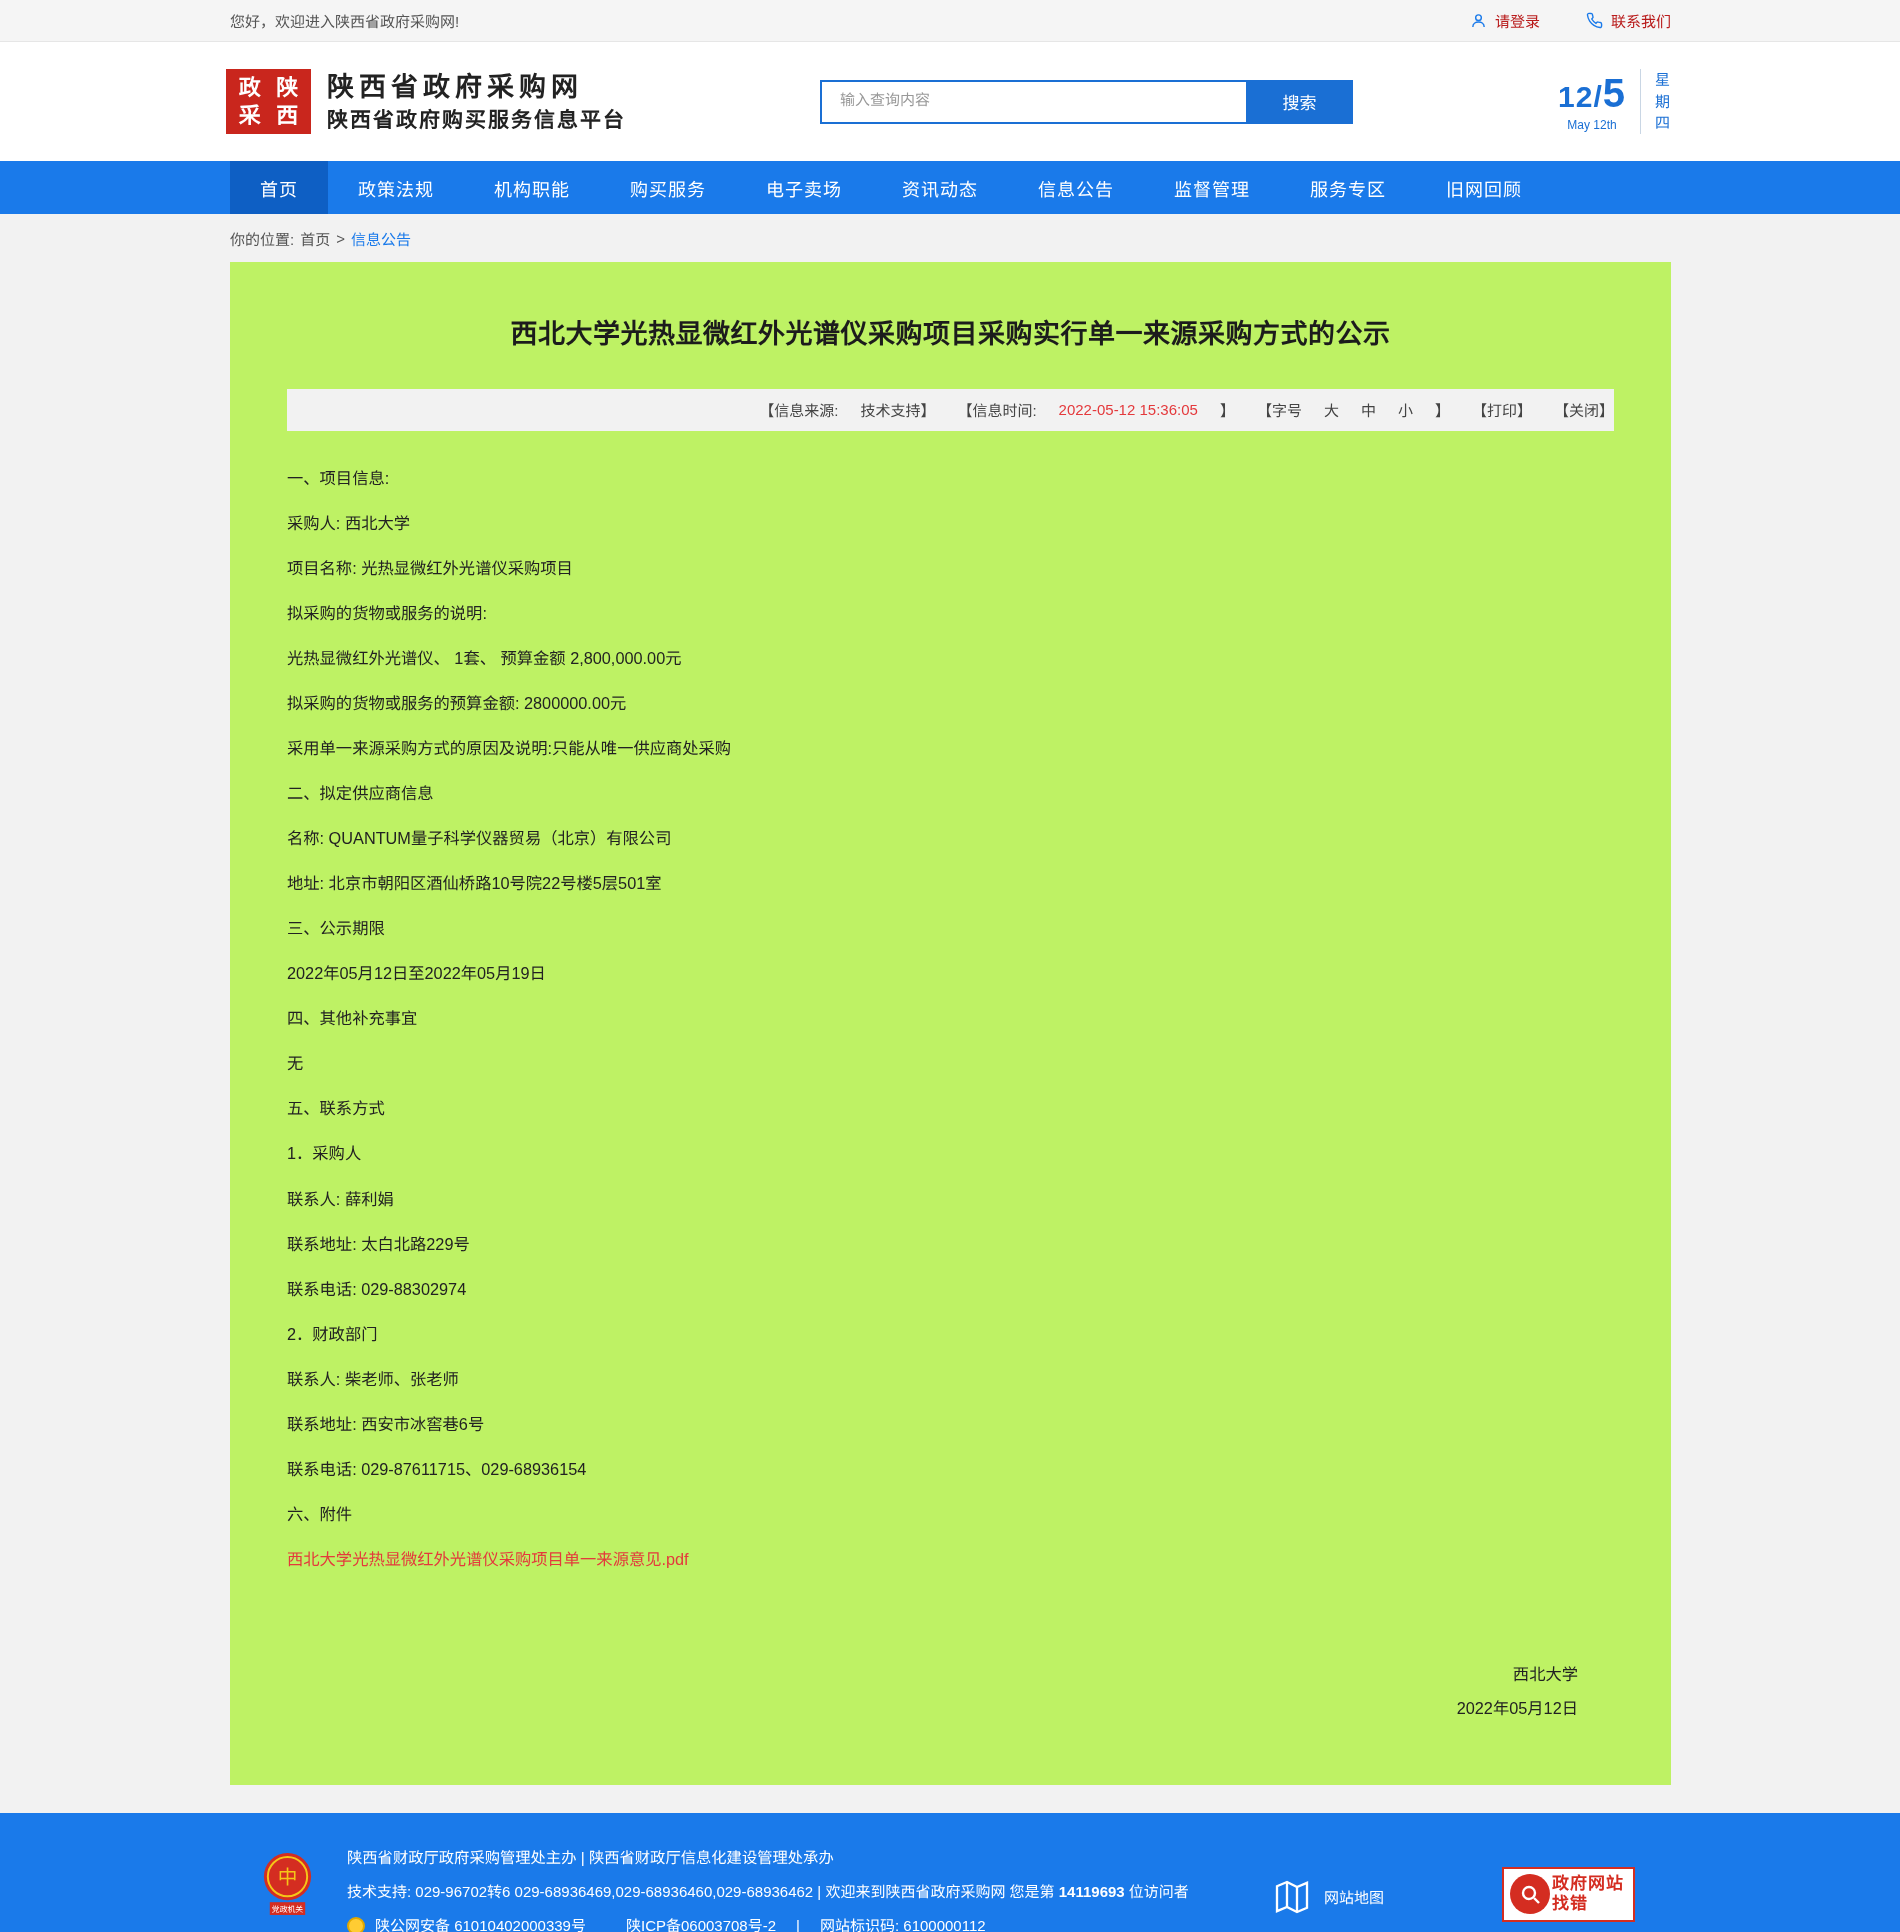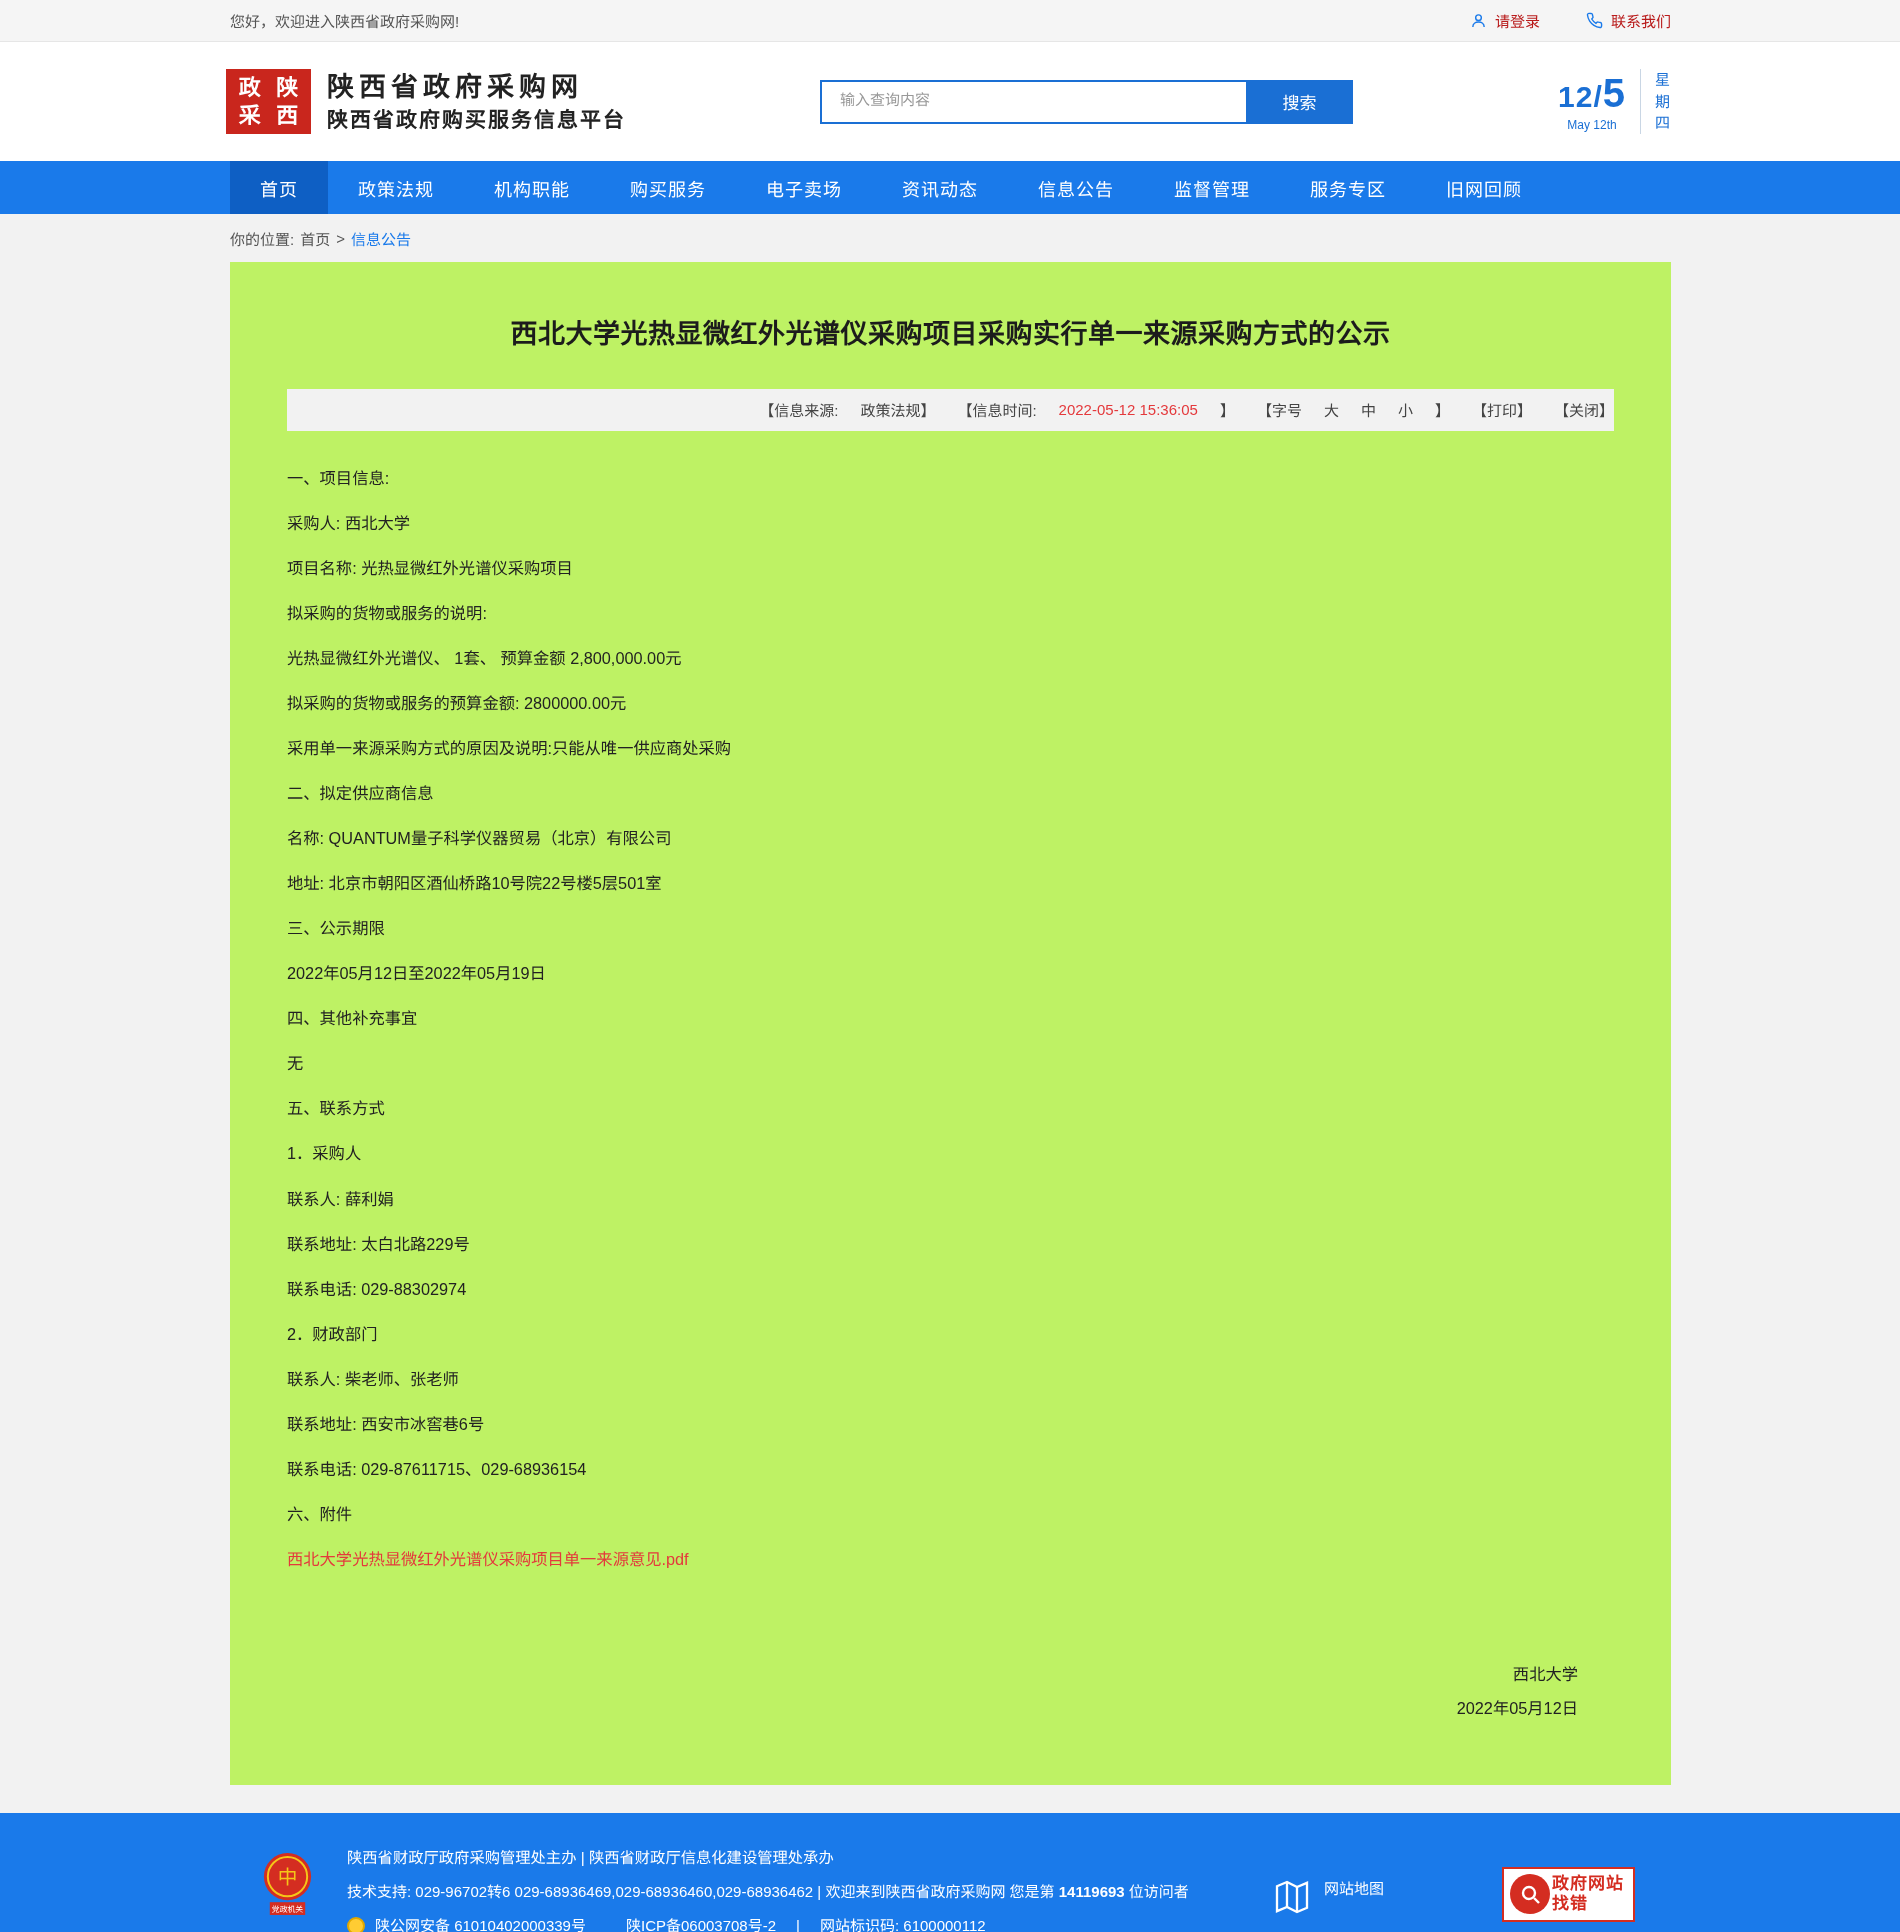--- a/index.html
+++ b/index.html
@@ -241,20 +241,21 @@
   .f-lines { font-size: 15px; line-height: 2.25; }
   .f-lines .row1 { font-size: 15.3px; }
   .f-lines b { font-weight: bold; }
   .f-row-icons { display: flex; align-items: center; gap: 10px; }
   .f-sep { margin: 0 10px; }
   .f-map {
     position: absolute;
     right: 287px;
     top: 36px;
     display: flex;
+    align-items: center;
     gap: 12px;
     font-size: 15px;
     cursor: pointer;
   }
   .f-gov {
     position: absolute;
     right: 36px;
     top: 26px;
     width: 133px; height: 55px;
     background: #fff;
@@ -365,21 +366,21 @@
     <span class="cur">信息公告</span>
   </div>
 </div>
 
 <div class="page-bg">
   <div class="article">
     <h1 class="art-title">西北大学光热显微红外光谱仪采购项目采购实行单一来源采购方式的公示</h1>
 
     <div class="meta-bar">
       <span>【信息来源:</span>
-      <span>政策法规】</span>
+      <span>技术支持】</span>
       <span>【信息时间:</span>
       <span class="time">2022-05-12 15:36:05</span>
       <span>】</span>
       <span>【字号</span>
       <span class="fs">大</span>
       <span class="fs">中</span>
       <span class="fs">小</span>
       <span>】</span>
       <span class="op">【打印】</span>
       <span class="op">【关闭】</span>

